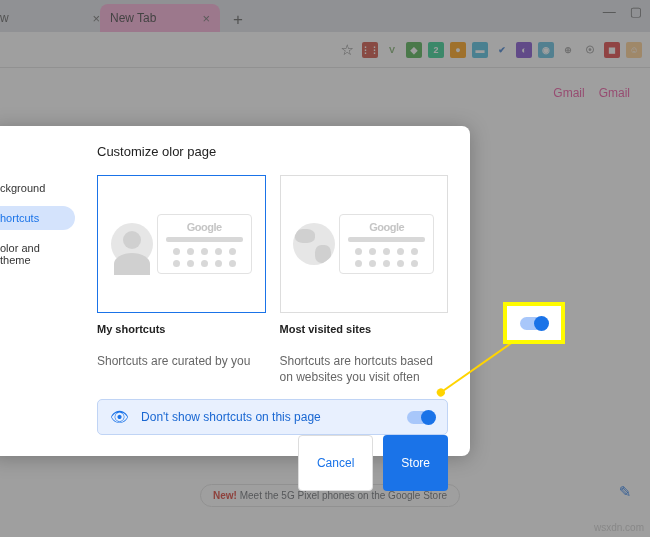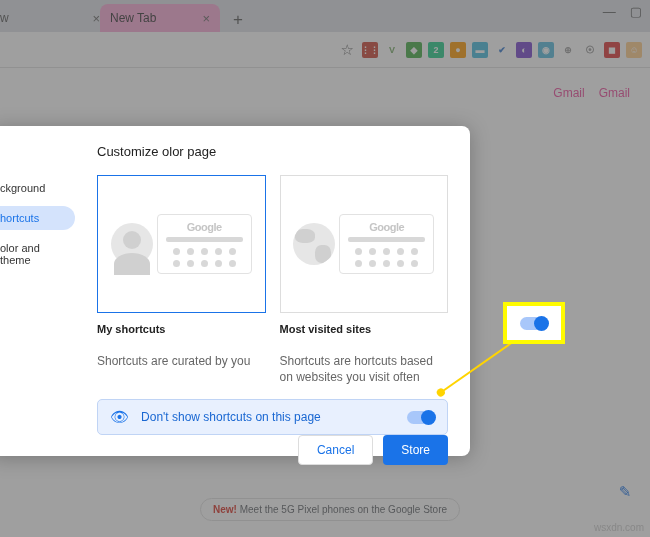--- a/index.html
+++ b/index.html
@@ -46,28 +46,28 @@
 .card-lbl{flex:1}
 .ct{font-size:11px;font-weight:bold;color:#222;margin-bottom:18px}
 .cd{font-size:12px;color:#666;line-height:1.35}
 .hide-row{margin-top:14px;background:#e8f0fe;border:1px solid #c0d4f5;border-radius:5px;padding:8px 12px;display:flex;align-items:center;gap:12px}
 .eye-off{color:#1a73e8;font-size:15px;position:relative}
 .hide-txt .t{font-size:11px;font-weight:bold;color:#1967d2}
 .hide-txt .d{font-size:12px;color:#1967d2}
 .toggle{margin-left:auto;width:28px;height:13px;background:#a8c7fa;border-radius:7px;position:relative;cursor:pointer}
 .toggle::after{content:"";position:absolute;width:15px;height:15px;background:#1a73e8;border-radius:50%;right:-1px;top:-1px}
 .dlg-actions{margin-top:auto;display:flex;justify-content:flex-end;gap:10px}
-.btn{padding:7px 18px;border-radius:4px;font-size:12px;cursor:pointer;border:none}
+.btn{padding:20px 18px;border-radius:4px;font-size:12px;cursor:pointer;border:none}
 .btn-cancel{background:#fff;border:1px solid #ddd;color:#1a73e8}
 .btn-done{background:#1a73e8;color:#fff}
 .callout{position:absolute;right:85px;top:302px;width:62px;height:42px;background:#fff;border:4px solid #fffb00;z-index:12;display:flex;align-items:center;justify-content:center}
 .callout .toggle{margin:0}
 .line{position:absolute;z-index:11;width:108px;height:2px;background:#ffd400;top:392px;left:440px;transform:rotate(-35deg);transform-origin:left center}
 .line::after{content:"";position:absolute;left:-3px;top:-3px;width:8px;height:8px;background:#ffd400;border-radius:50%}
-.promo{position:absolute;bottom:16px;left:200px;border:1px solid #e0e0e0;border-radius:14px;padding:5px 12px;font-size:10px;z-index:1}
+.promo{position:absolute;bottom:30px;left:200px;border:1px solid #e0e0e0;border-radius:14px;padding:5px 12px;font-size:10px;z-index:1}
 .promo .n{color:#d93025;font-weight:bold}
 .promo .m{color:#5f6368}
 .editfab{position:absolute;bottom:30px;right:10px;width:30px;height:30px;background:#fff;border:1px solid #fff;color:#1a73e8;display:flex;align-items:center;justify-content:center;font-size:15px;z-index:1}
 .wm{position:absolute;bottom:4px;right:6px;font-size:10px;color:#888;z-index:20}
 </style>
 </head>
 <body>
 
 <div class="tabstrip">
   <div class="tab b">

